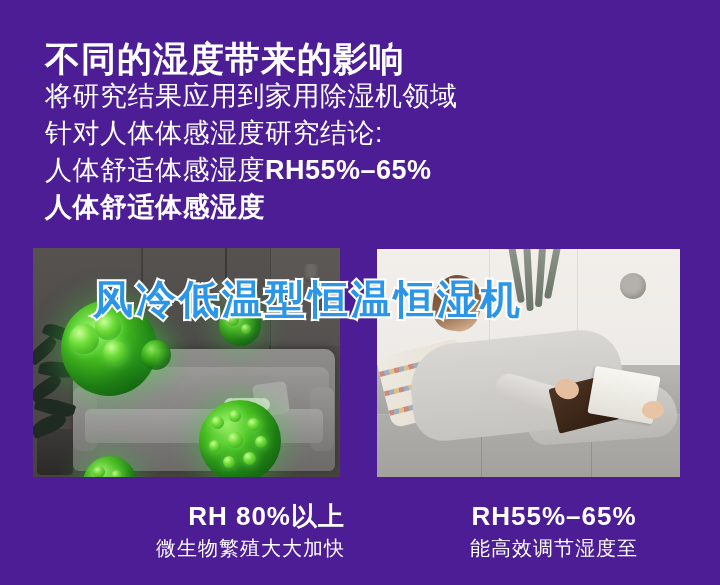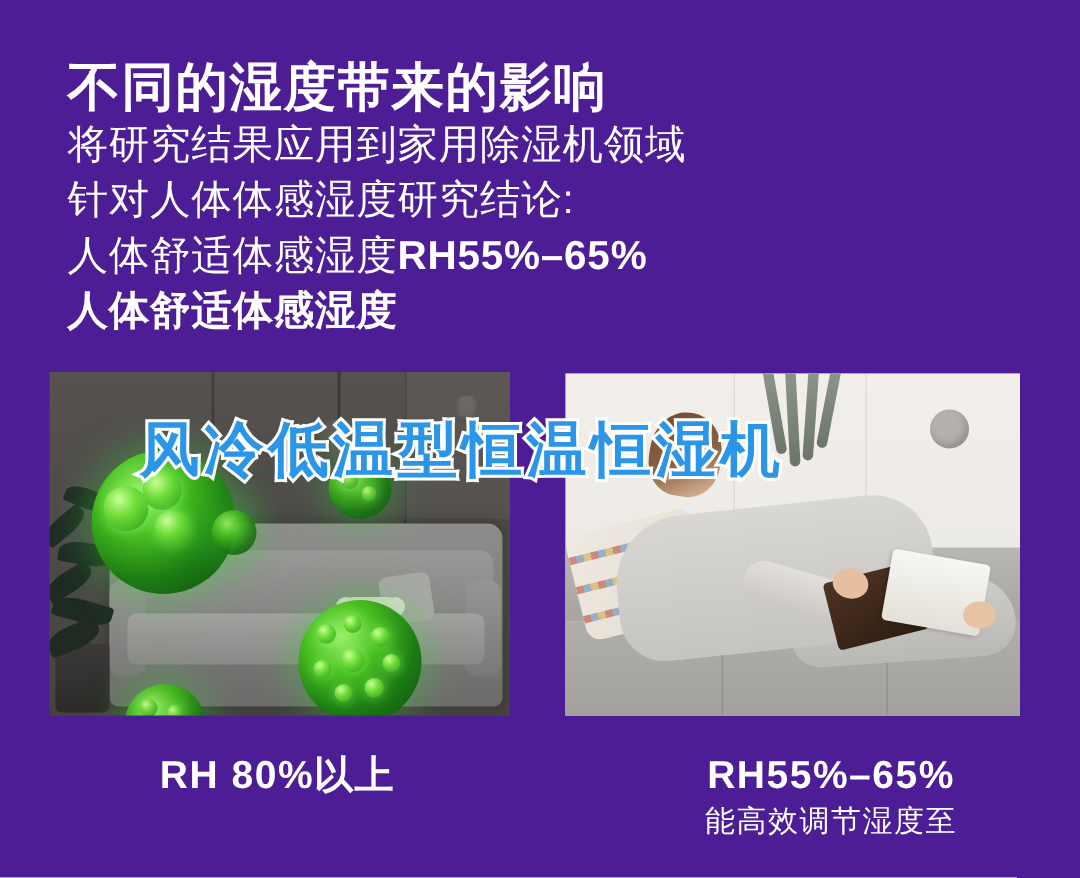--- a/index.html
+++ b/index.html
@@ -331,21 +331,21 @@
   }
 
   
   .caption {
     position: absolute;
     top: 500px;
     width: 300px;
     text-align: center;
     color: #ffffff;
   }
-  #caption-left  { left: 35px; }
+  #caption-left  { left: 45px; text-align: right; }
   #caption-right { left: 404px; }
   .caption .cap-title {
     display: block;
     font-size: 26px;
     font-weight: bold;
     letter-spacing: 1px;
     line-height: 32px;
     white-space: nowrap;
   }
   .caption .cap-sub {
@@ -453,20 +453,21 @@
     <div class="rp-book-l"></div>
     <div class="rp-book-r"></div>
     <div class="rp-hand"></div>
     <div class="rp-foot"></div>
   </div>
 
   <div class="watermark">风冷低温型恒温恒湿机</div>
 
   <div class="caption" id="caption-left">
     <span class="cap-title">RH 80%以上</span>
+    <span class="cap-sub">微生物繁殖大大加快</span>
   </div>
 
   <div class="caption" id="caption-right">
     <span class="cap-title">RH55%–65%</span>
     <span class="cap-sub">能高效调节湿度至</span>
   </div>
 
 </div>
 
 </body></html>

